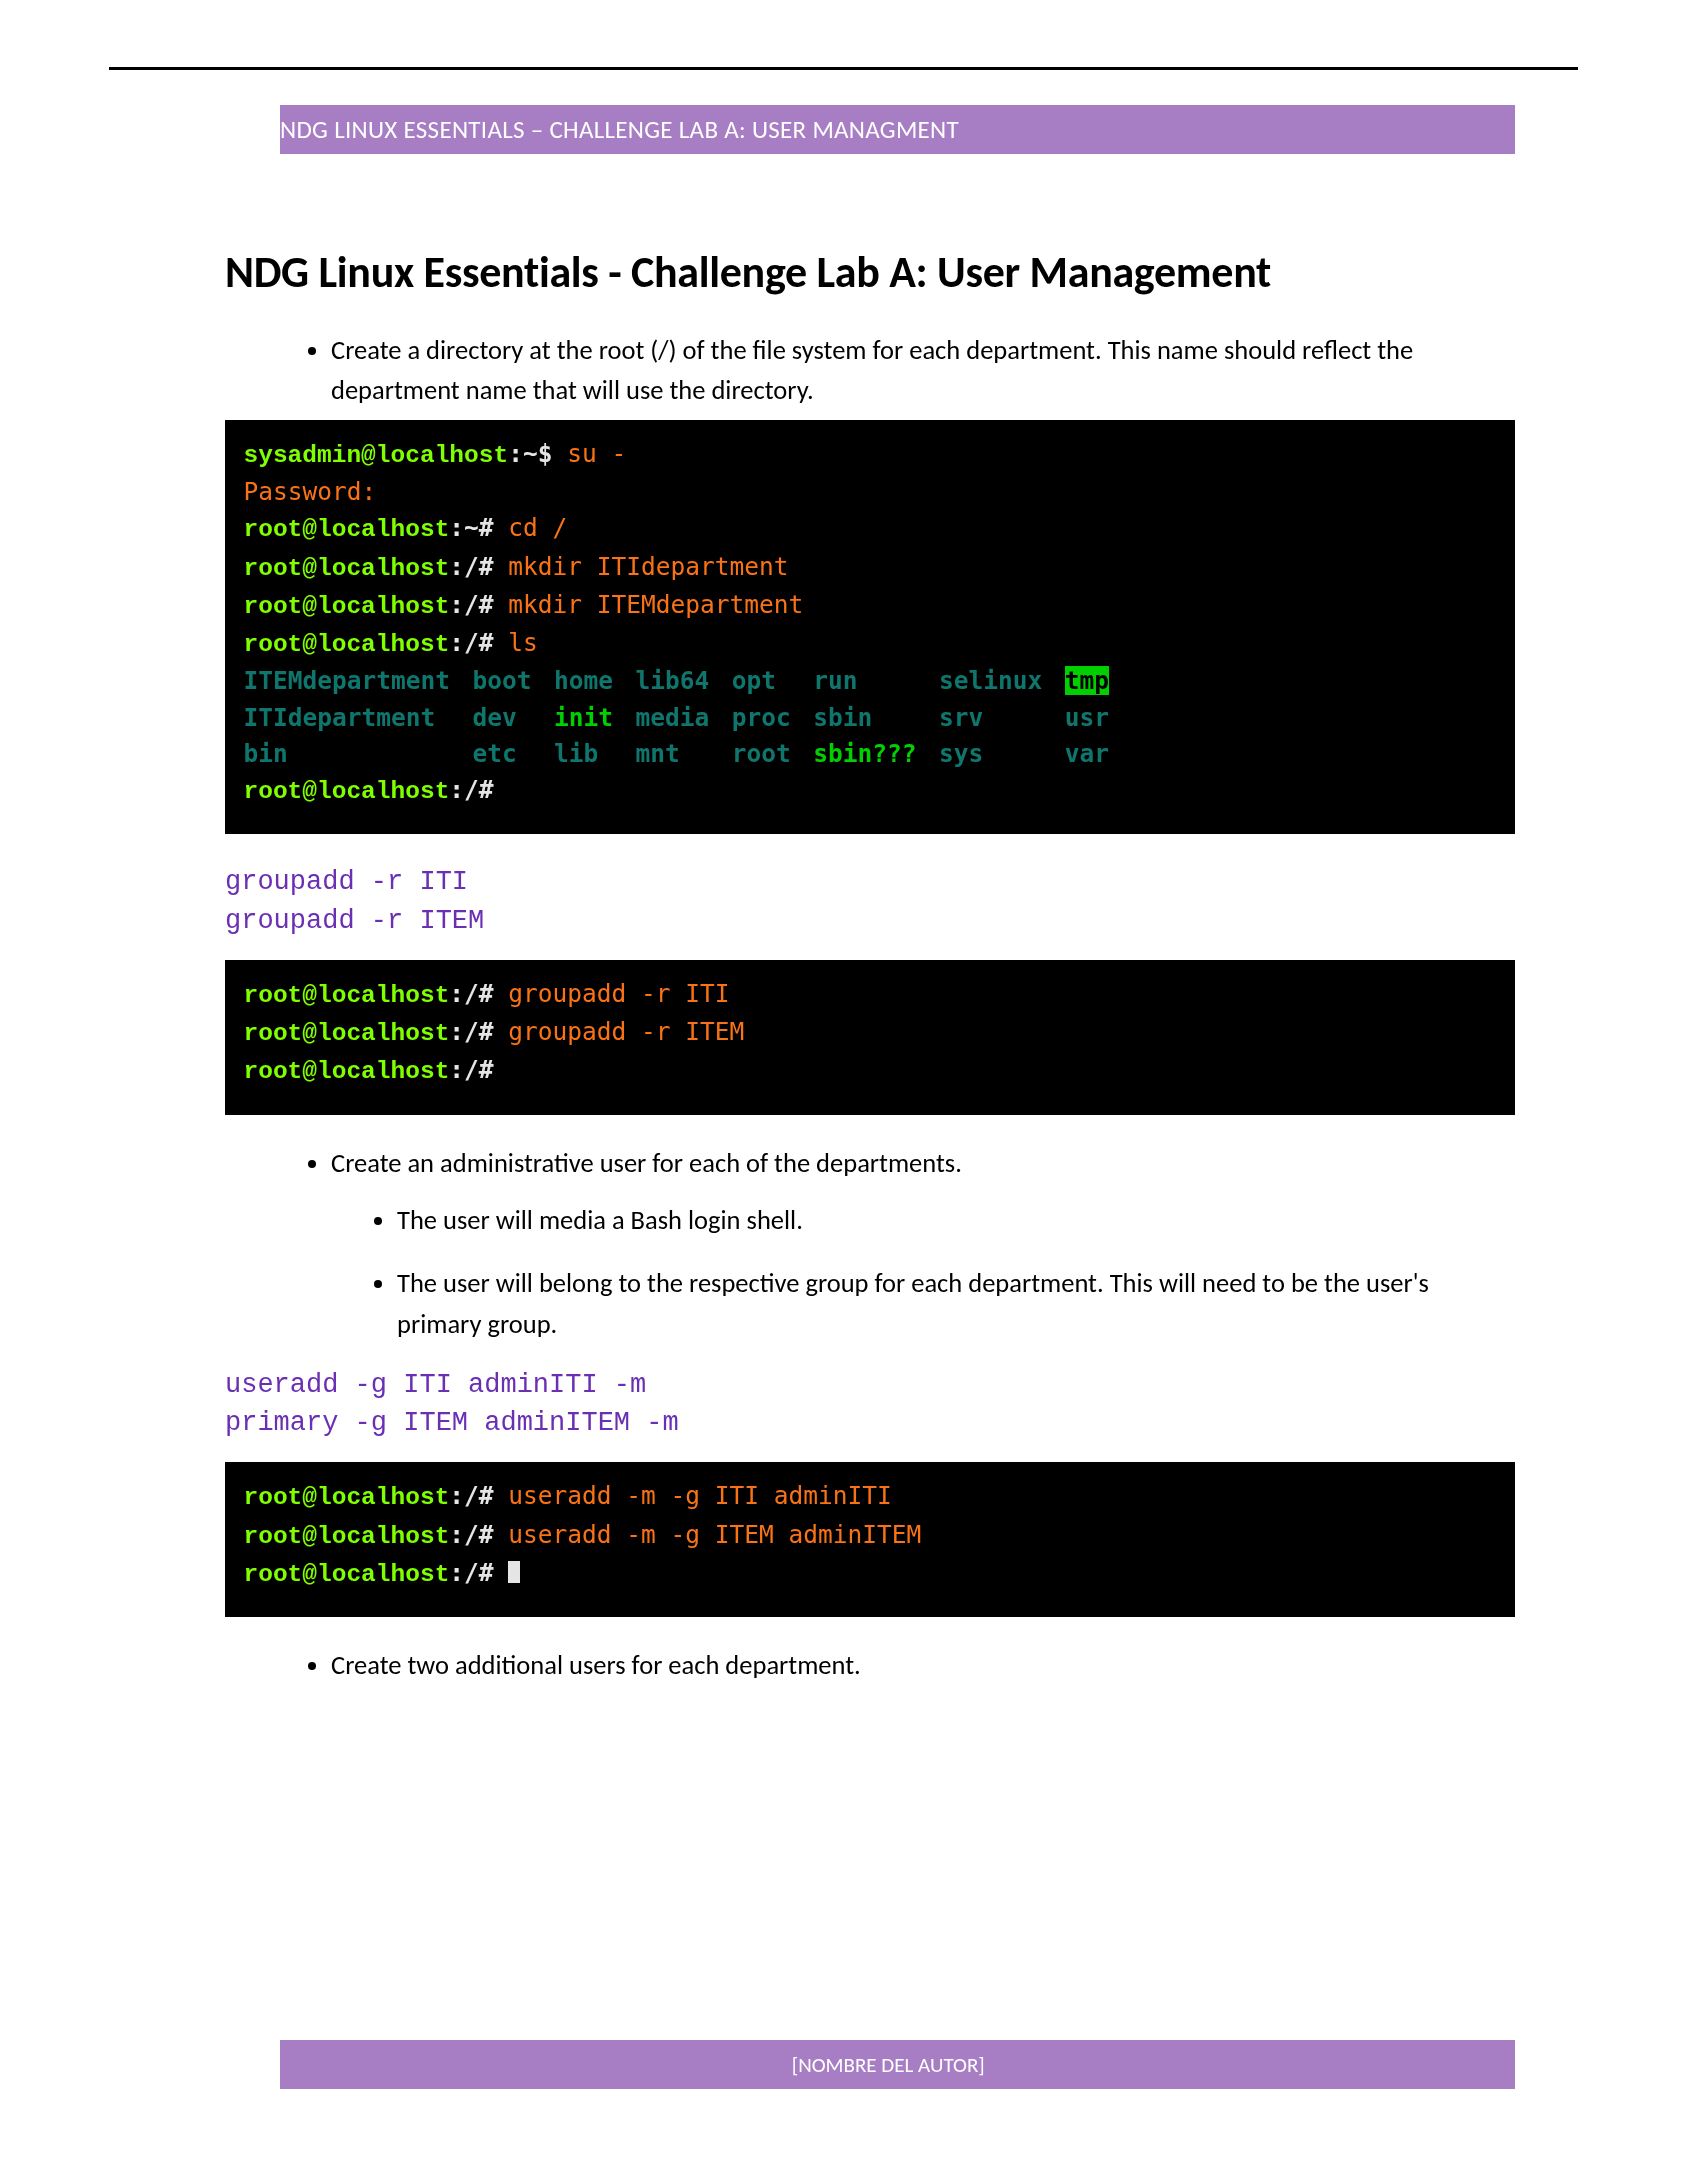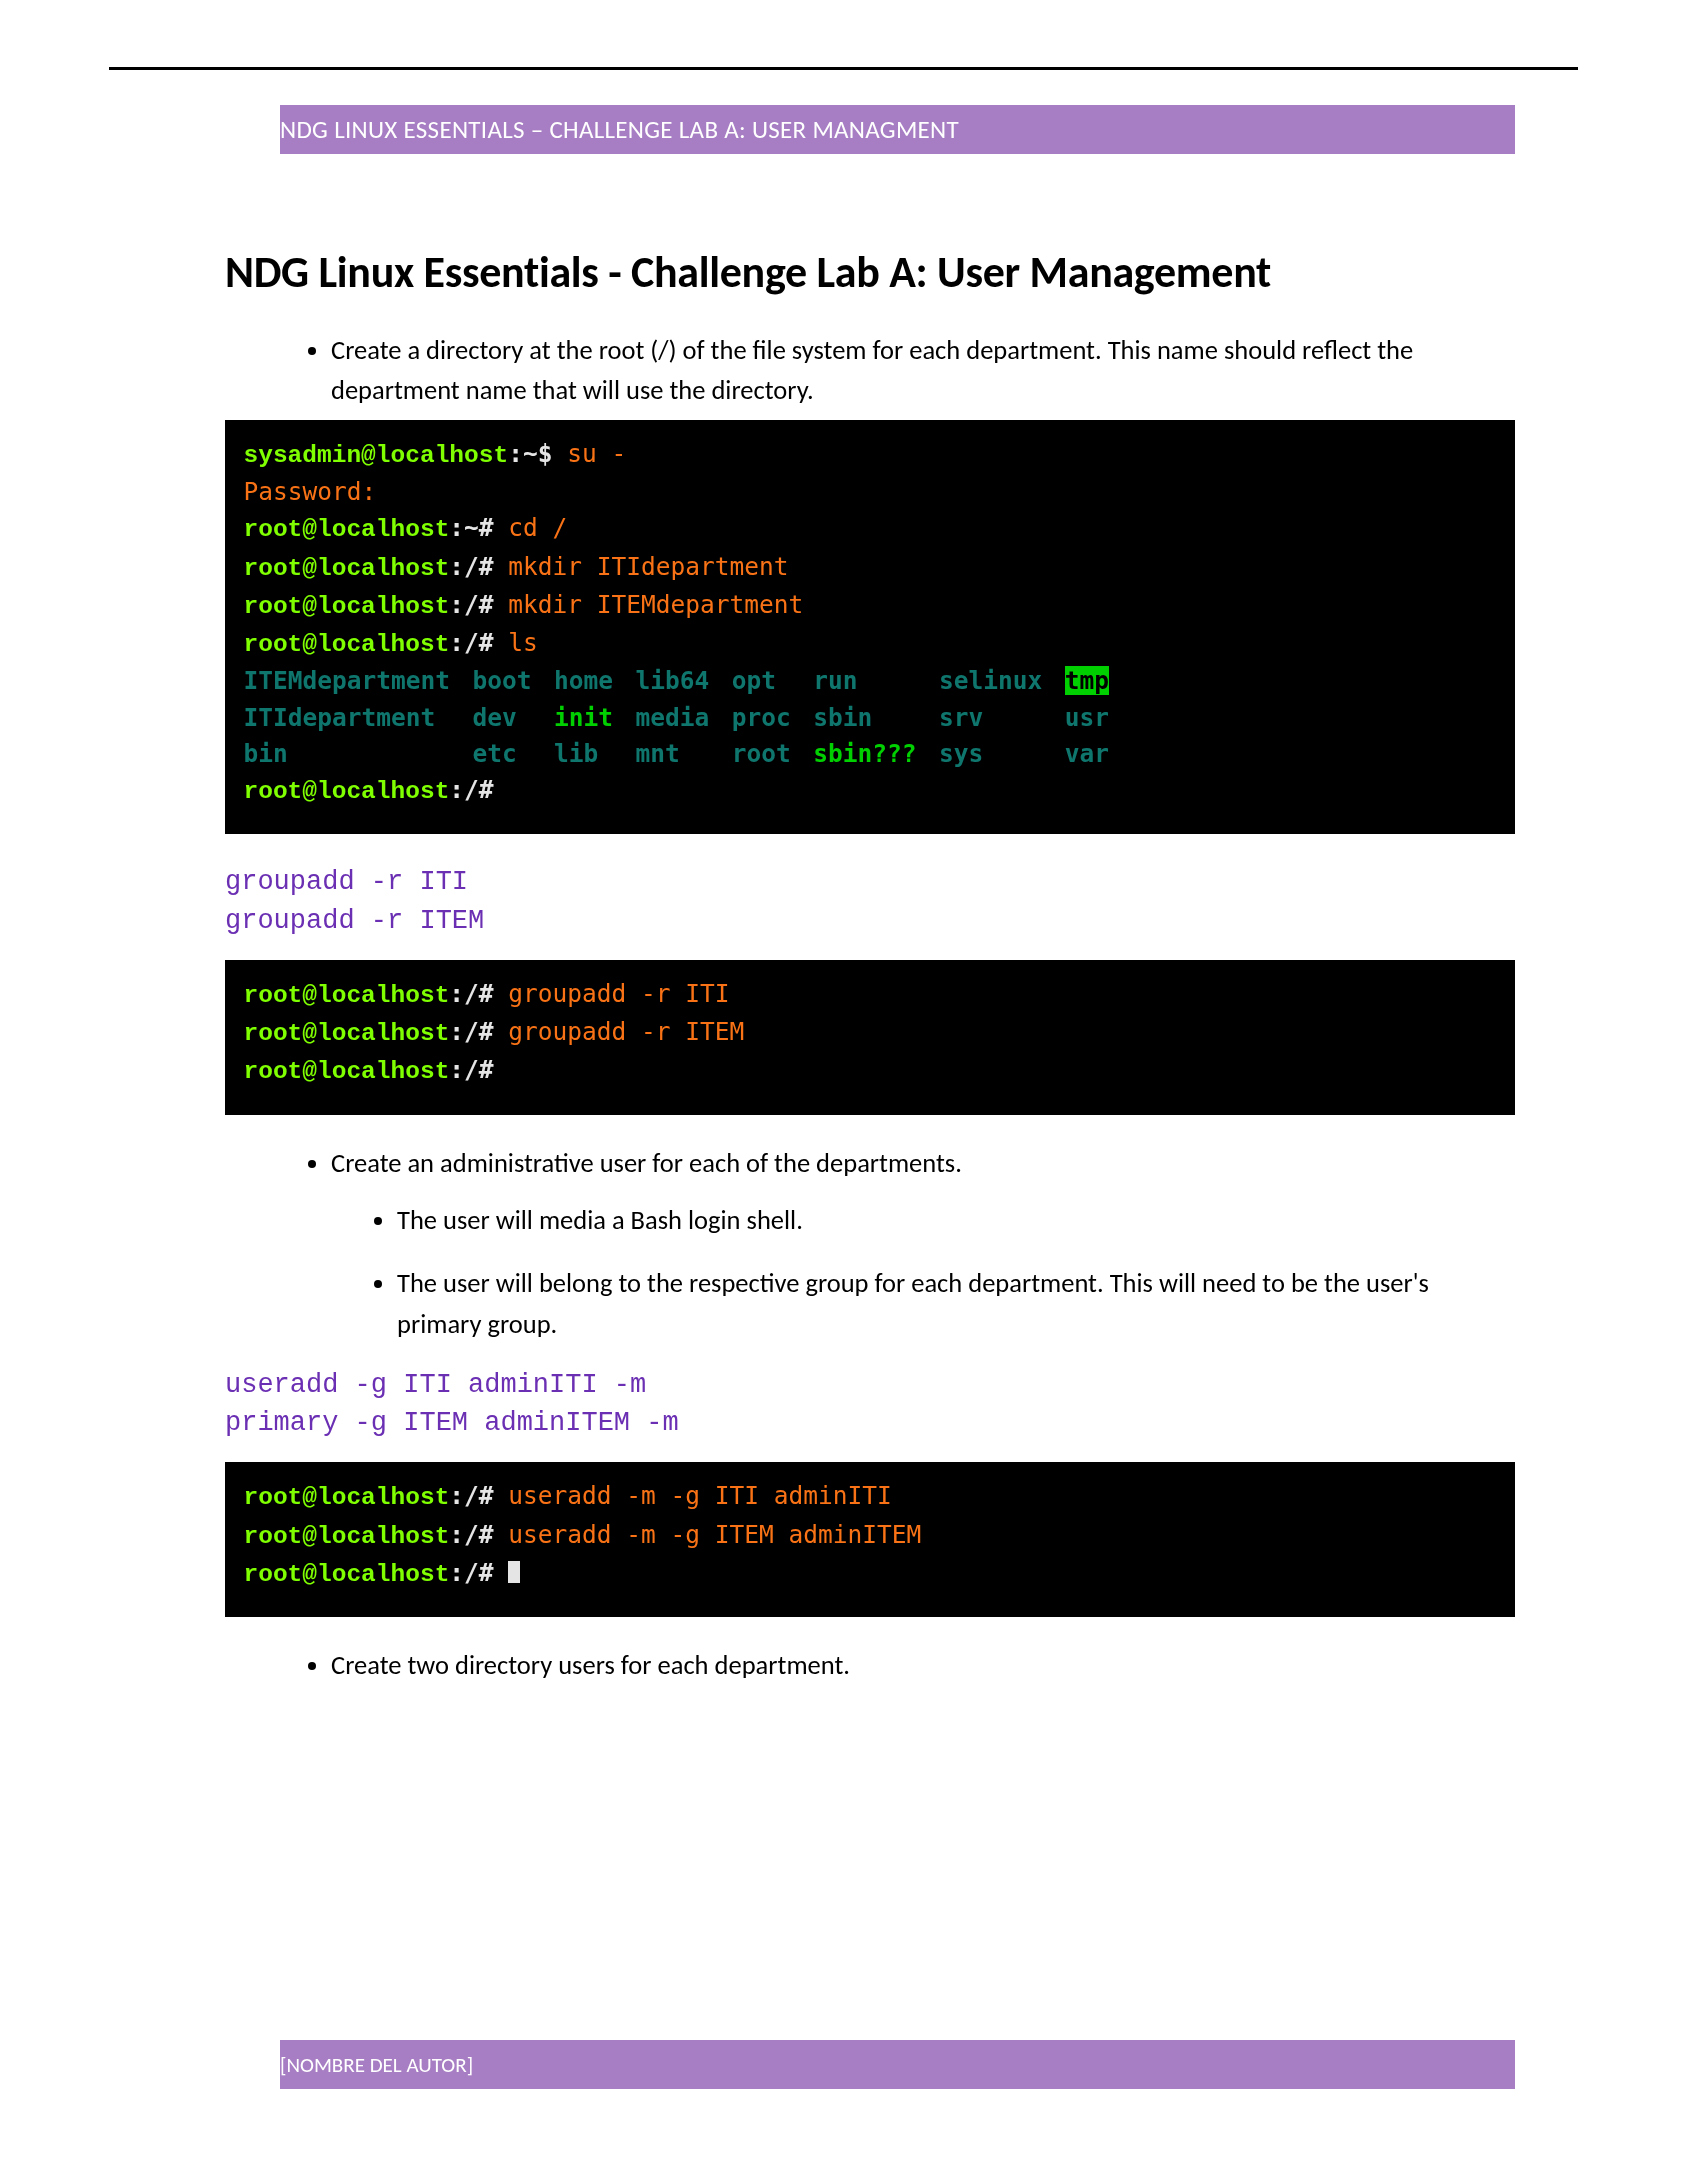--- a/index.html
+++ b/index.html
@@ -98,21 +98,21 @@
   .footer-bar {
     position: absolute;
     left: 280px;
     right: 172px;
     bottom: 94px;
     height: 49px;
     background: #a77ec3;
     color: #fff;
     display: flex;
     align-items: center;
-    justify-content: flex-start;
+    justify-content: center;
     padding-right: 18.5px;
     font-size: 21px;
   }
   .ls-table { display: table; border-collapse: collapse; }
   .ls-row   { display: table-row; }
   .ls-cell  { display: table-cell; padding-right: 22.5px; }
 </style>
 </head>
 <body>
 
@@ -147,21 +147,21 @@
         </ul>
       </li>
     </ul>
 
     <div class="cmd-block"><span>useradd -g ITI adminITI -m</span>
 <span>primary -g ITEM adminITEM -m</span></div>
 
     <div class="terminal"><span class="t-row"><span class="t-user-green">root@localhost</span><span class="t-user-white">:/# </span><span class="t-text">useradd -m -g ITI adminITI</span></span><span class="t-row"><span class="t-user-green">root@localhost</span><span class="t-user-white">:/# </span><span class="t-text">useradd -m -g ITEM adminITEM</span></span><span class="t-row"><span class="t-user-green">root@localhost</span><span class="t-user-white">:/# </span><span class="cursor"></span></span></div>
 
     <ul class="level1">
-      <li>Create two directory users for each department.</li>
+      <li>Create two additional users for each department.</li>
     </ul>
   </div>
 
   <div class="footer-bar">
     <span>[NOMBRE DEL AUTOR]</span>
   </div>
 </div>
 
 
 </body></html>

